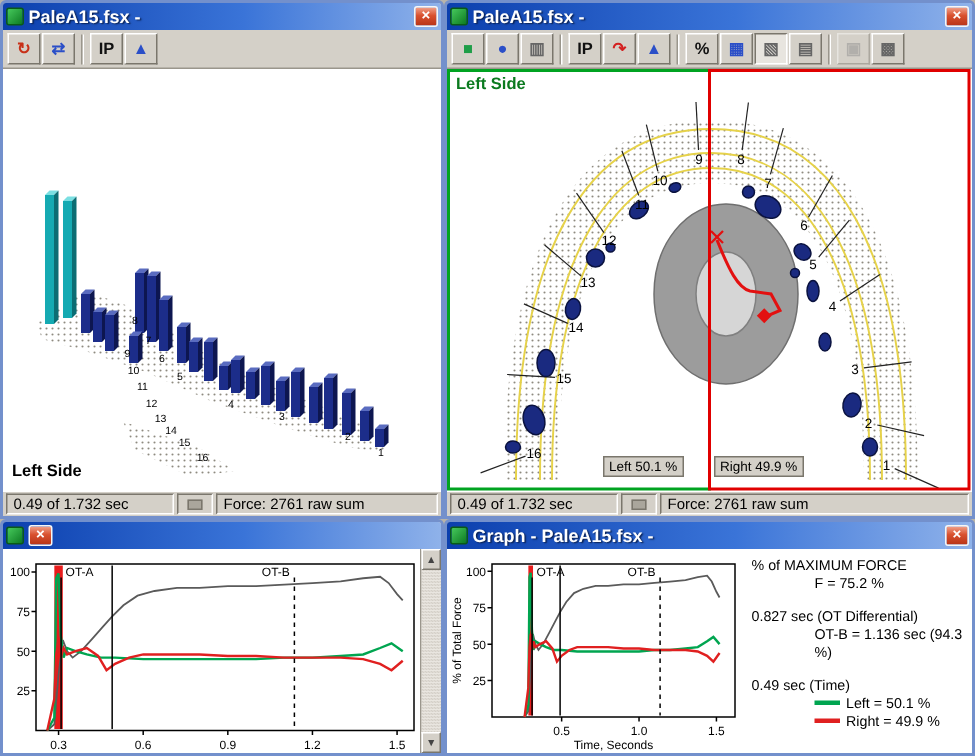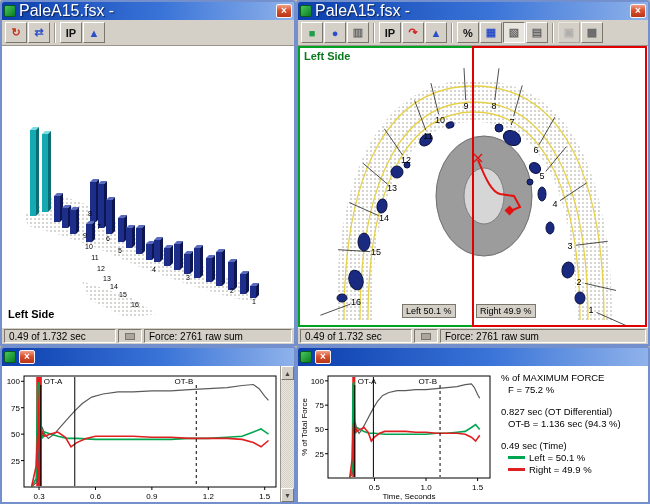--- a/index.html
+++ b/index.html
@@ -1,21 +1,21 @@
 <!DOCTYPE html>
 <html><head>
 <meta charset="utf-8">
 <style>
   *{margin:0;padding:0;box-sizing:border-box;}
   html,body{width:650px;height:504px;background:#b8b4aa;font-family:"Liberation Sans",sans-serif;overflow:hidden;}
   #stage{position:relative;width:650px;height:504px;}
   .win{position:absolute;border:2px solid #7390cc;background:#d4d0c8;border-radius:4px 4px 0 0;overflow:hidden;}
   .titlebar{height:18px;background:linear-gradient(to right,#0b3fae,#3a74d8 55%,#8fb2ea);display:flex;align-items:center;padding:0 2px;gap:3px;}
   .appicon{width:12px;height:12px;flex:none;background:linear-gradient(135deg,#46c95c,#0d7a22);border:1px solid #0a5a18;border-radius:2px;}
-  .title{color:#fff;font-size:16px;font-weight:normal;text-shadow:1px 1px 1px #0a2050;white-space:nowrap;overflow:hidden;flex:1;}
+  .title{color:#fff;font-size:12px;font-weight:bold;text-shadow:1px 1px 1px #0a2050;white-space:nowrap;overflow:hidden;flex:1;}
   .closebtn{width:16px;height:14px;flex:none;background:linear-gradient(#f0a089,#d9512f 45%,#b83418);border:1px solid #f6f6f6;border-radius:2px;color:#fff;font-size:10px;font-weight:bold;line-height:12px;text-align:center;cursor:pointer;}
   .toolbar{height:26px;background:#d4d0c8;border-bottom:1px solid #9a968c;display:flex;align-items:center;padding:1px 3px;gap:1px;}
   .tb-btn{width:22px;height:21px;background:#d4d0c8;border:1px solid;border-color:#fff #7a766c #7a766c #fff;font-size:11px;font-weight:bold;display:flex;align-items:center;justify-content:center;cursor:pointer;}
   .tb-btn.pressed{border-color:#7a766c #fff #fff #7a766c;background:#e8e5df;}
   .tb-btn.disabled{opacity:.45;}
   .tb-sep{width:2px;height:20px;border-left:1px solid #9a968c;border-right:1px solid #fff;margin:0 3px;}
   .client{position:relative;background:#fff;overflow:hidden;}
   .statusbar{height:16px;background:#d4d0c8;display:flex;gap:2px;padding:1px 2px;align-items:stretch;}
   .spanel{border:1px solid;border-color:#7a766c #fff #fff #7a766c;padding:0 4px;display:flex;align-items:center;font-size:10px;font-weight:normal;color:#000;white-space:nowrap;}
   .spanel.time{width:112px;}
@@ -23,21 +23,21 @@
   .spanel.mini span{width:10px;height:7px;background:#aaa69c;border:1px solid #7a766c;}
   .spanel.force{flex:1;}
   .corner-label{position:absolute;font-size:11px;font-weight:bold;}
   .corner-label.dark{left:6px;bottom:8px;color:#000;}
   .corner-label.green{left:6px;top:4px;color:#0a7a1e;}
   .chip{position:absolute;background:#d4d0c8;border:1px solid #7a766c;font-size:9px;color:#000;padding:1px 3px;white-space:nowrap;}
   .vscroll{position:absolute;right:0;top:0;width:14px;height:100%;background:#d4d0c8;border-left:1px solid #9a968c;display:flex;flex-direction:column;}
   .sb-btn{height:14px;background:#d4d0c8;border:1px solid;border-color:#fff #7a766c #7a766c #fff;font-size:7px;color:#444;display:flex;align-items:center;justify-content:center;}
   .sb-track{flex:1;background:repeating-conic-gradient(#d4d0c8 0 25%,#e9e6e0 0 50%) 0 0/2px 2px;}
   .stats{position:absolute;left:195px;top:0;width:155px;height:168px;background:#fff;padding:6px 4px 0 8px;font-size:9.5px;color:#000;line-height:12px;}
-  .st-ind{padding-left:7px;}
+  .st-ind{padding-left:7px;margin-left:35px;}
   .st-gap{height:10px;}
   .sw{display:inline-block;width:17px;height:3px;margin-right:4px;vertical-align:2px;}
   .sw.g{background:#00a550;}
   .sw.r{background:#e02020;}
   svg{display:block;}
 </style>
 </head>
 <body>
 
 <div id="stage">
@@ -305,20 +305,21 @@
         <div class="sb-btn">▲</div>
         <div class="sb-track"></div>
         <div class="sb-btn">▼</div>
       </div>
     </div>
   </div>
 
   <div class="win" id="wingm" style="left:296px;top:346px;width:354px;height:158px">
     <div class="titlebar">
       <span class="appicon"></span>
+      <span class="title">Graph - PaleA15.fsx -</span>
       <span class="closebtn">×</span>
     </div>
     <div class="client" style="width:350px;height:136px">
       <svg id="svggm" width="195" height="136">
           <rect x="30" y="10" width="162" height="102" fill="#fff" stroke="#000" stroke-width="1"></rect>
           <rect x="54.248407643312106" y="11" width="3.095541401273877" height="100" fill="#e81c1c"></rect>
           <line x1="76.43312101910828" y1="112" x2="76.43312101910828" y2="115" stroke="#000"></line>
           <text x="76.43312101910828" y="124" font-size="8" text-anchor="middle" fill="#000">0.5</text>
           <line x1="128.02547770700636" y1="112" x2="128.02547770700636" y2="115" stroke="#000"></line>
           <text x="128.02547770700636" y="124" font-size="8" text-anchor="middle" fill="#000">1.0</text>

